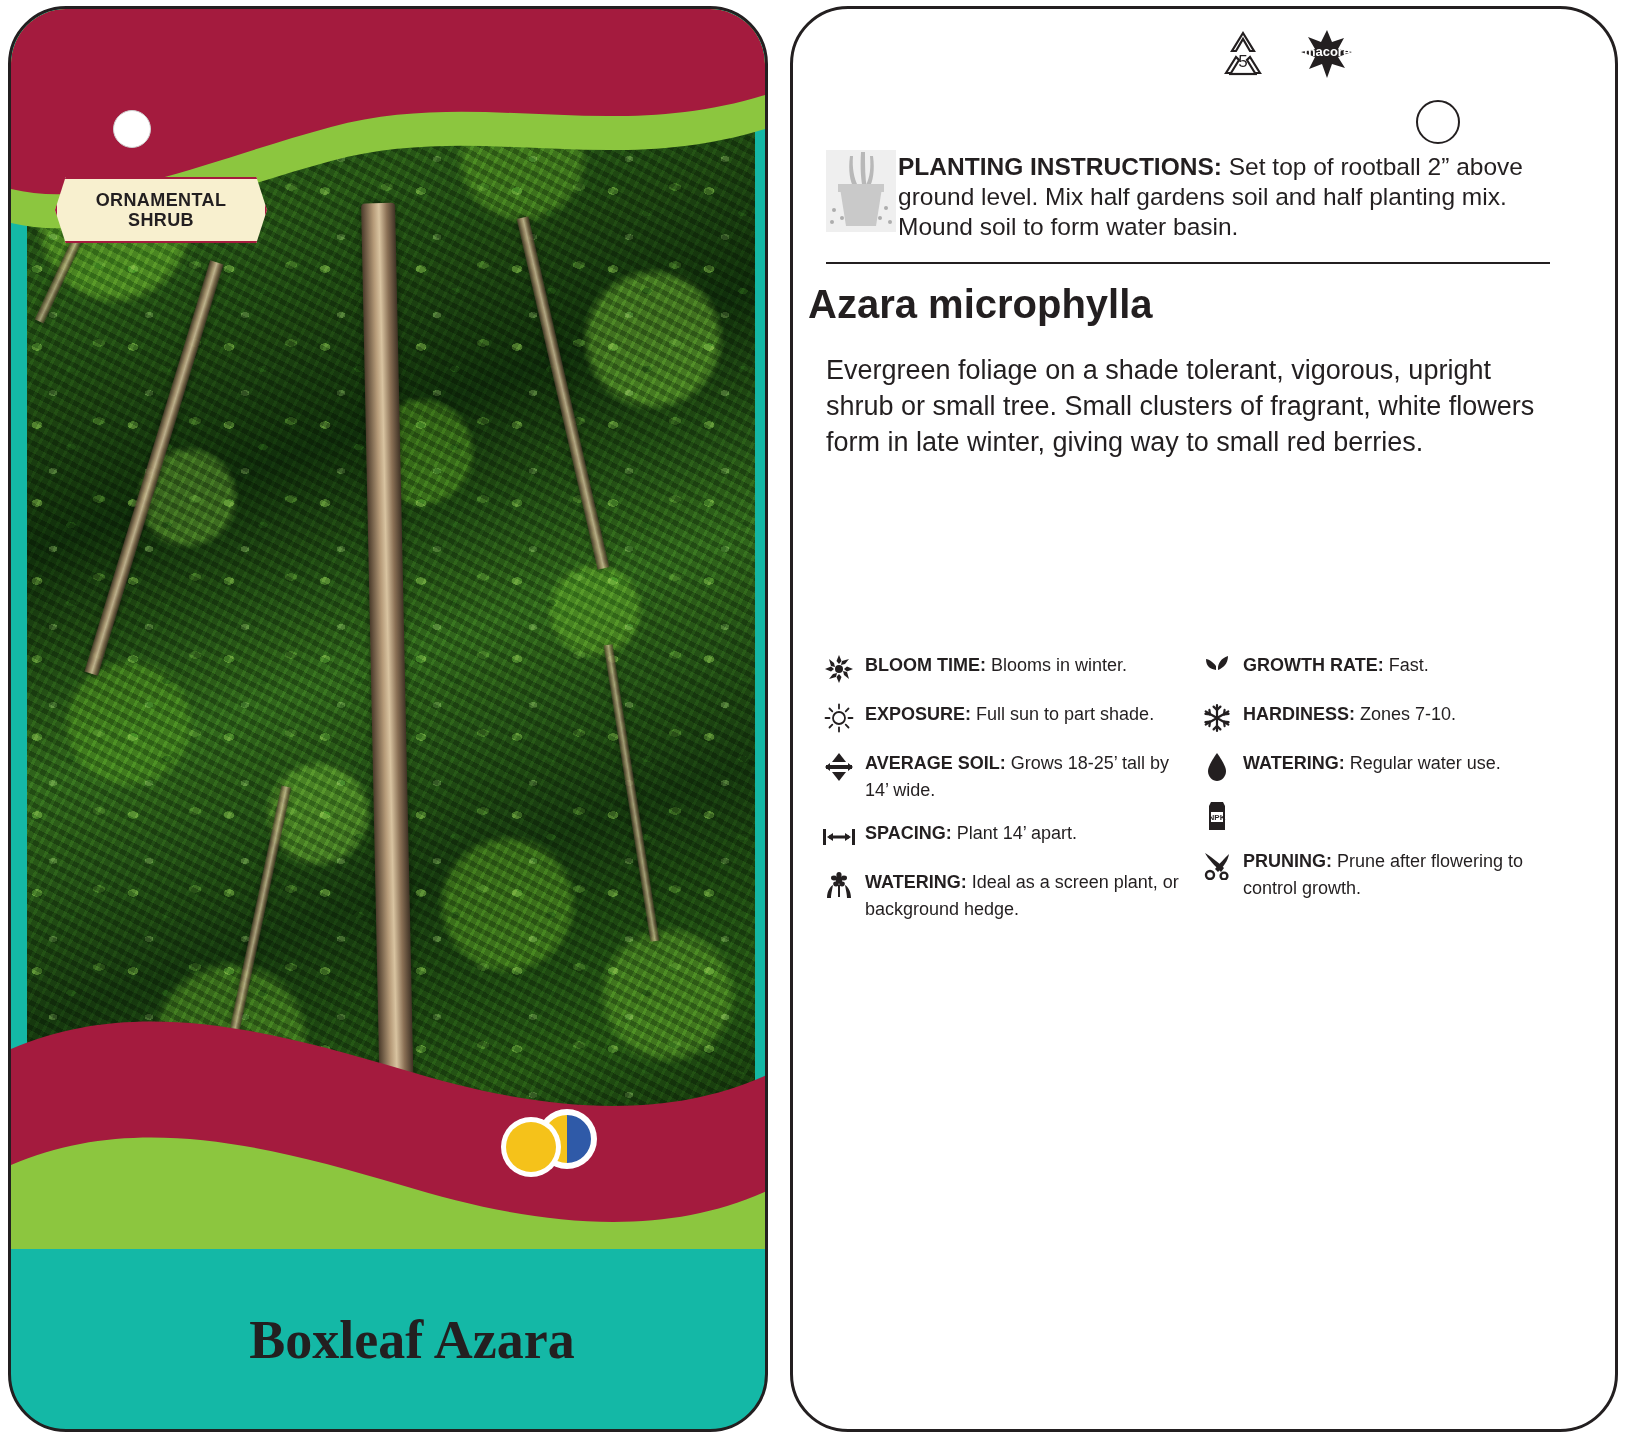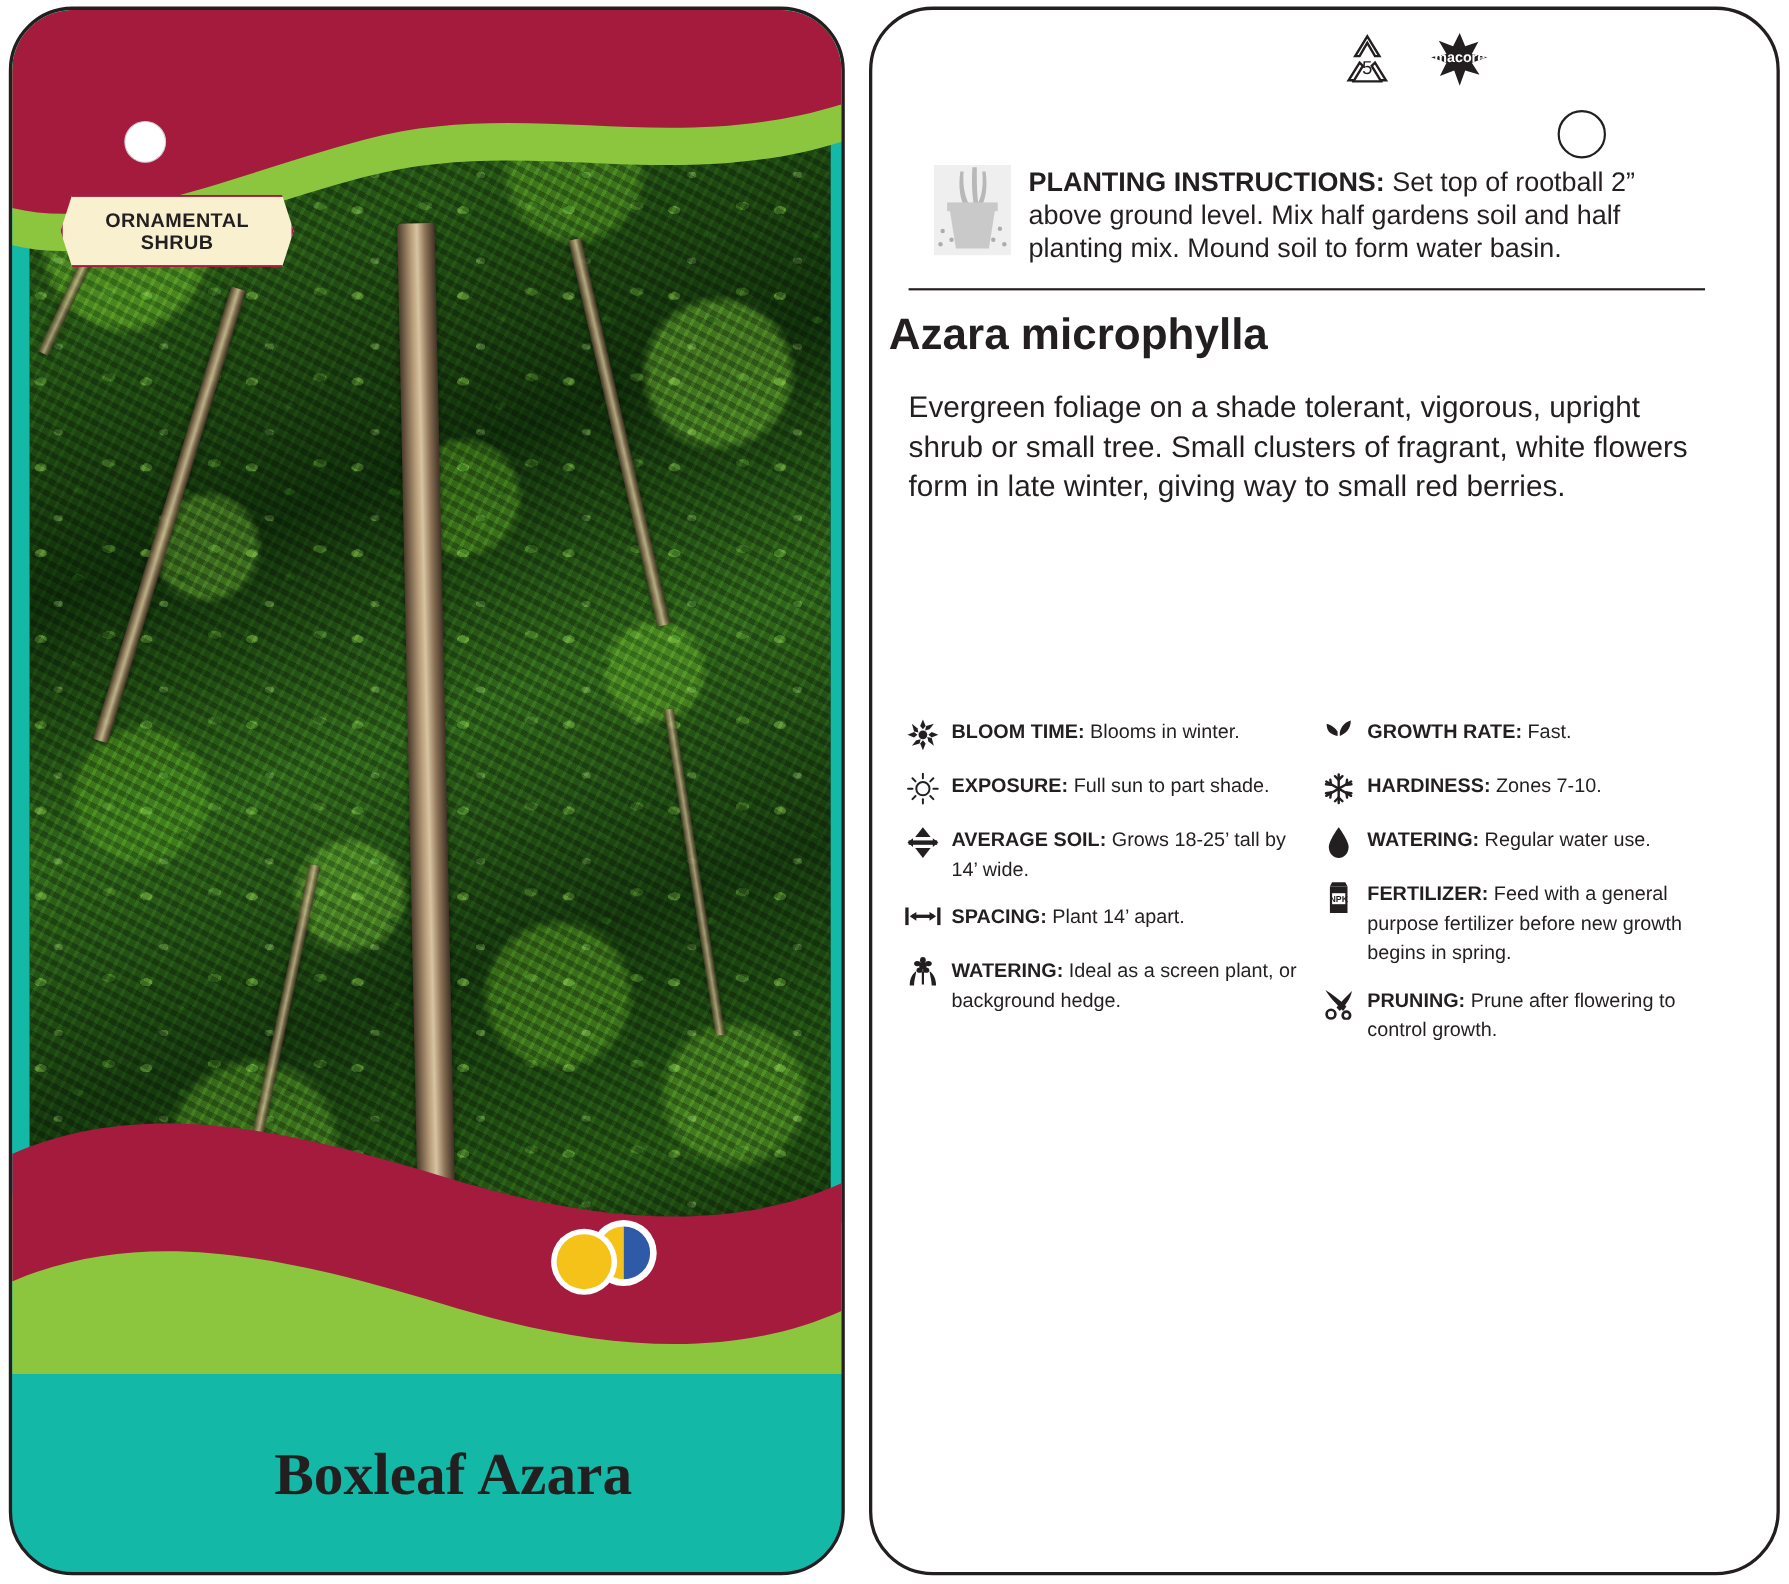--- a/index.html
+++ b/index.html
@@ -193,25 +193,24 @@
     position: absolute;
     left: 1220px;
     top: 28px;
     display: flex;
     align-items: center;
     gap: 26px;
   }
 
   .planting {
     position: absolute;
-    left: 847px;
+    left: 824px;
     top: 148px;
     width: 712px;
     display: flex;
-    gap: 14px;
   }
   .planting-icon { flex: 0 0 auto; width: 74px; }
   .planting-text {
     font-size: 24.5px;
     line-height: 30px;
     color: #231f20;
     padding-top: 4px;
   }
   .planting-text b { font-weight: bold; }
 
@@ -257,21 +256,21 @@
     display: flex;
     gap: 9px;
     margin-bottom: 16px;
     align-items: flex-start;
   }
   .fact-ico {
     flex: 0 0 auto;
     width: 34px;
     height: 32px;
     display: flex;
-    align-items: flex-start;
+    align-items: center;
     justify-content: center;
     padding-top: 1px;
   }
   .fact-txt {
     font-size: 18px;
     line-height: 27px;
     color: #231f20;
   }
   .fact-txt b { font-weight: bold; }
 </style>
@@ -532,23 +531,20 @@
 
     <div class="fact">
       <div class="fact-ico">
         <svg width="30" height="32" viewBox="0 0 30 32">
           <path d="M7 6 L23 6 L23 30 L7 30 Z" fill="#231f20"></path>
           <path d="M9 2 L21 2 L23 6 L7 6 Z" fill="#231f20"></path>
           <rect x="9" y="12" width="12" height="10" fill="#ffffff"></rect>
           <text x="15" y="20" font-family="Liberation Sans, sans-serif" font-size="8" font-weight="bold" text-anchor="middle" fill="#231f20">NPK</text>
         </svg>
       </div>
-      <div class="fact-txt">
-        <b>FERTILIZER:</b><span> Feed with a general purpose fertilizer before new growth begins in spring.</span>
-      </div>
     </div>
 
     <div class="fact">
       <div class="fact-ico">
         <svg width="30" height="30" viewBox="0 0 30 30" fill="#231f20">
           <path d="M3 3 C8 6 16 12 22 18 L19 22 C13 16 6 9 3 3 Z"></path>
           <path d="M27 4 C23 8 17 14 13 19 L16 22 C21 17 26 11 27 4 Z"></path>
           <circle cx="8" cy="25" r="4" fill="none" stroke="#231f20" stroke-width="2.4"></circle>
           <circle cx="22" cy="26" r="3.4" fill="none" stroke="#231f20" stroke-width="2.4"></circle>
         </svg>

